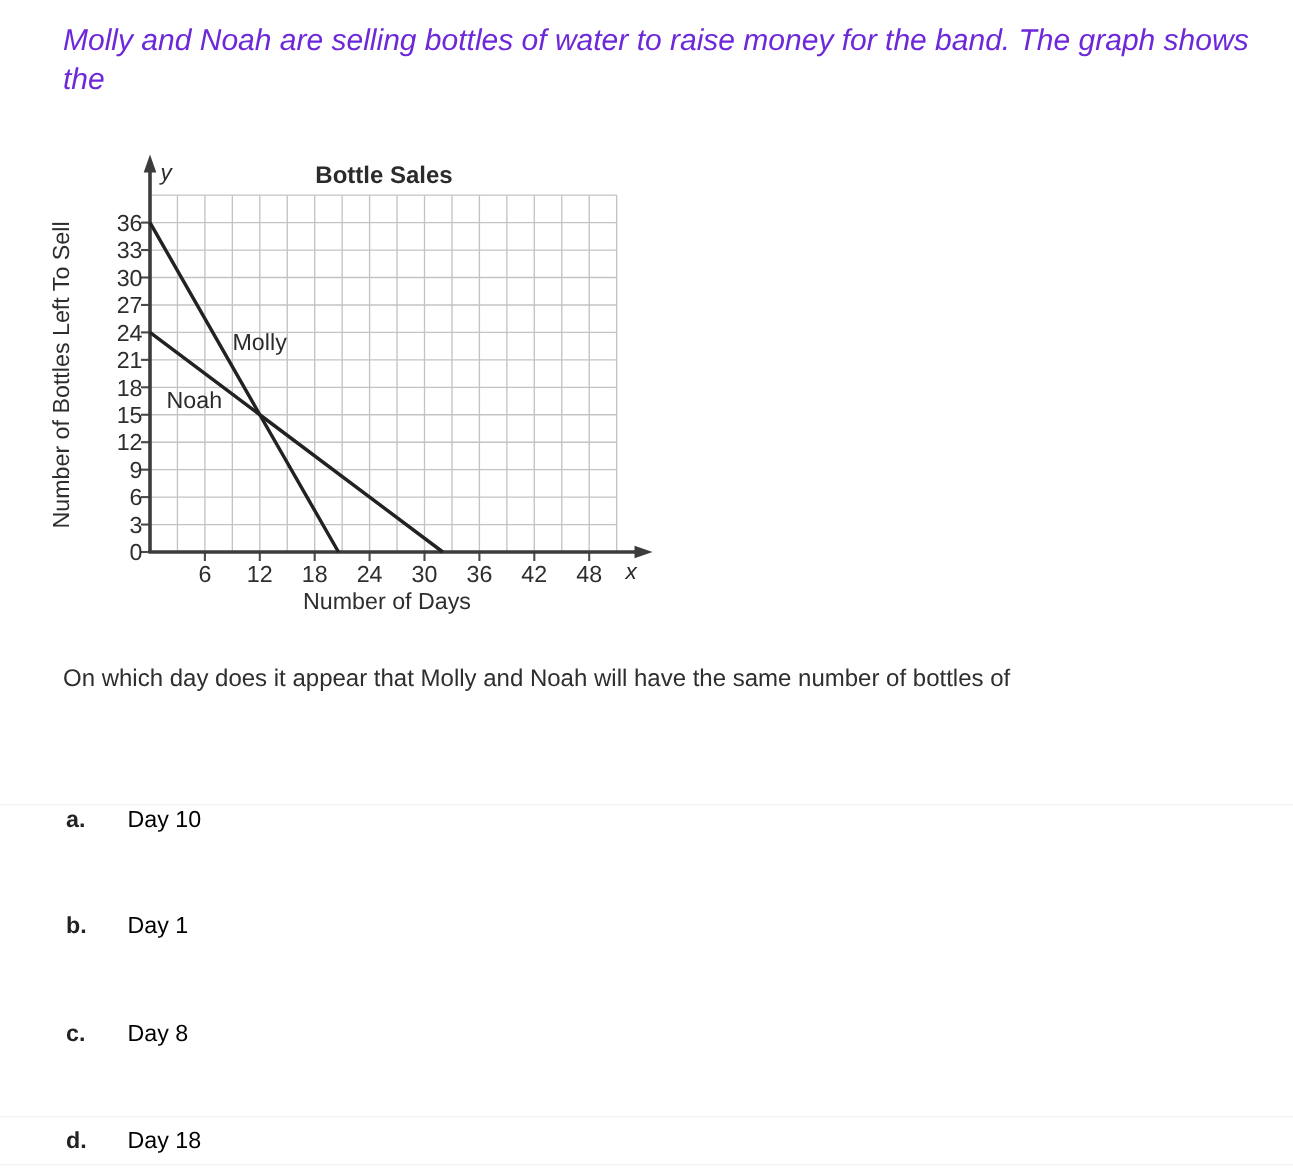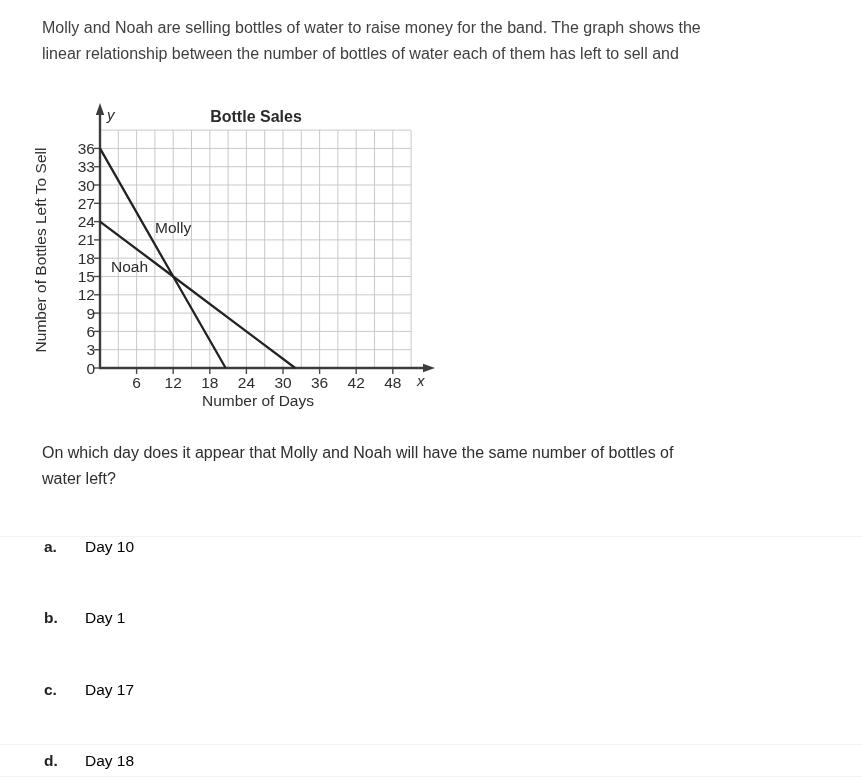--- a/index.html
+++ b/index.html
@@ -6,21 +6,21 @@
   html, body {
     width: 862px; height: 779px;
     background: #ffffff;
     font-family: "Liberation Sans", sans-serif;
     color: #2f2f2f;
     overflow: hidden;
     position: relative;
   }
   .intro {
     position: absolute; left: 42px; top: 15px; width: 812px;
-    font-size: 16px; line-height: 25.5px; color: #404040;
+    font-size: 20px; line-height: 25.5px; color: #6d28d9; font-style: italic;
   }
   .question {
     position: absolute; left: 42px; top: 440px; width: 812px;
     font-size: 16px; line-height: 25.5px; color: #2e2e2e;
   }
   .chart-wrap { position: absolute; left: 0; top: 100px; width: 450px; height: 320px; }
   svg text { font-family: "Liberation Sans", sans-serif; }
   .grid line { stroke: #c3c3c3; stroke-width: 0.9; }
   .ticks line { stroke: #4a4a4a; stroke-width: 1.4; }
   .ticks text { font-size: 15.5px; fill: #2e2e2e; }
@@ -38,21 +38,20 @@
   }
   .choice-letter { font-weight: 700; color: #222222; width: 41px; flex: 0 0 41px; }
   .choice-label { color: #000000; }
   .hairline { position: absolute; left: 0; width: 862px; height: 1px; background: #f3f3f3; }
 </style>
 </head>
 <body>
 
 <div class="intro">
   <div>Molly and Noah are selling bottles of water to raise money for the band. The graph shows the</div>
-  <div>linear relationship between the number of bottles of water each of them has left to sell and</div>
 </div>
 
 <div class="chart-wrap">
   <svg width="450" height="320" viewBox="0 0 450 320">
     <g class="grid">
         <line x1="118.3" y1="30.100000000000023" x2="118.3" y2="268"></line>
         <line x1="136.6" y1="30.100000000000023" x2="136.6" y2="268"></line>
         <line x1="154.9" y1="30.100000000000023" x2="154.9" y2="268"></line>
         <line x1="173.2" y1="30.100000000000023" x2="173.2" y2="268"></line>
         <line x1="191.5" y1="30.100000000000023" x2="191.5" y2="268"></line>
@@ -137,35 +136,34 @@
     <polyline class="data-line" points="100,121.60000000000002 173.2,176.5 295.2,268"></polyline>
     <text class="series-label" x="155" y="133">Molly</text>
     <text class="series-label" x="111" y="172">Noah</text>
     <text class="axis-label" x="258" y="306" text-anchor="middle">Number of Days</text>
     <text class="axis-label" x="46" y="150" text-anchor="middle" transform="rotate(-90 46 150)">Number of Bottles Left To Sell</text>
   </svg>
 </div>
 
 <div class="question">
   <div>On which day does it appear that Molly and Noah will have the same number of bottles of</div>
-  <div>water left?</div>
 </div>
 
 <div class="hairline" style="top:536px;"></div>
 <div class="hairline" style="top:744px;"></div>
 <div class="hairline" style="top:776px;"></div>
 
 <div class="choice-row" style="top:538px;">
   <span class="choice-letter">a.</span>
   <span class="choice-label">Day 10</span>
 </div>
 <div class="choice-row" style="top:609px;">
   <span class="choice-letter">b.</span>
   <span class="choice-label">Day 1</span>
 </div>
 <div class="choice-row" style="top:681px;">
   <span class="choice-letter">c.</span>
-  <span class="choice-label">Day 17</span>
+  <span class="choice-label">Day 8</span>
 </div>
 <div class="choice-row" style="top:752px;">
   <span class="choice-letter">d.</span>
   <span class="choice-label">Day 18</span>
 </div>
 
 </body></html>

